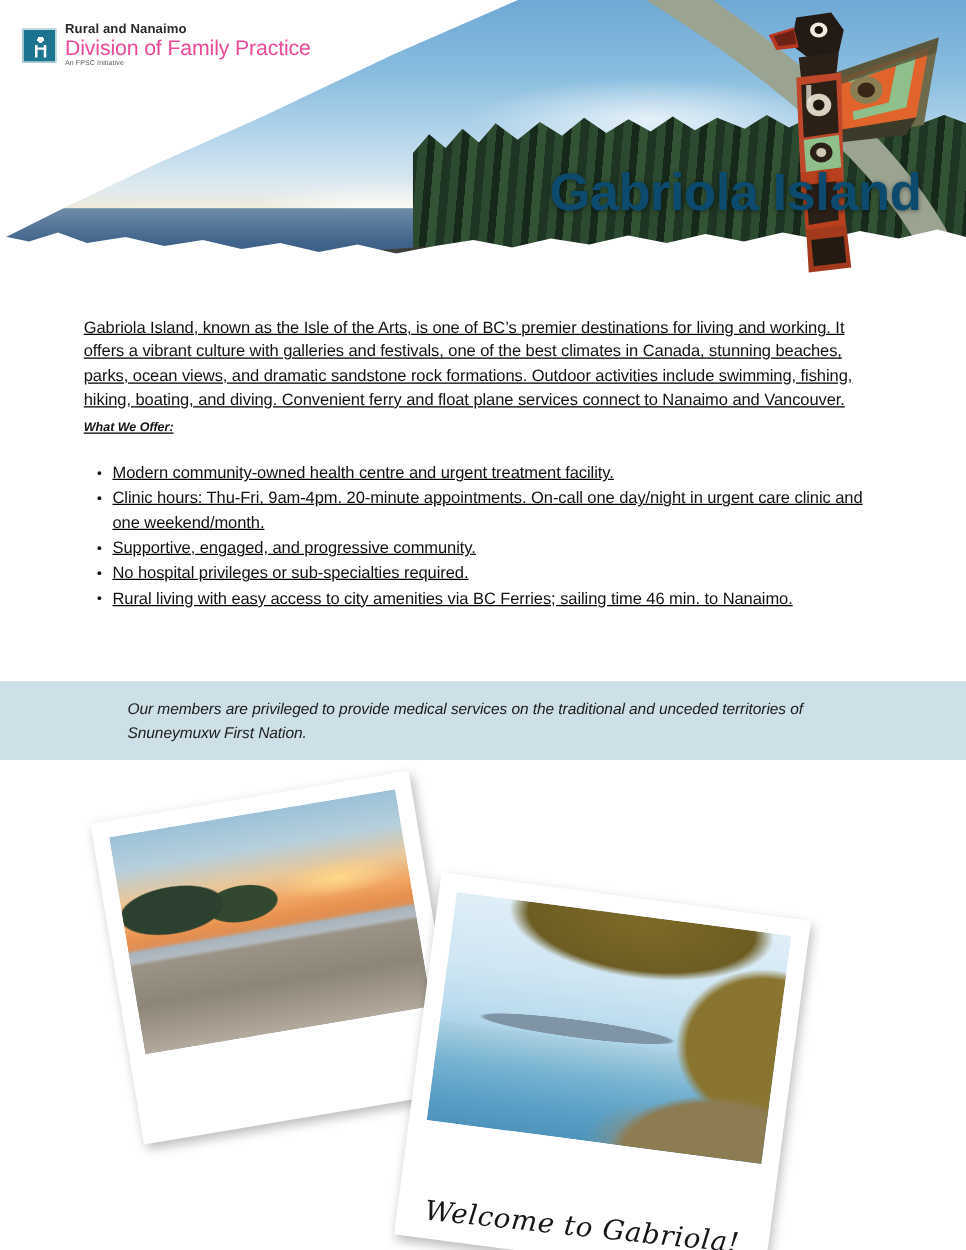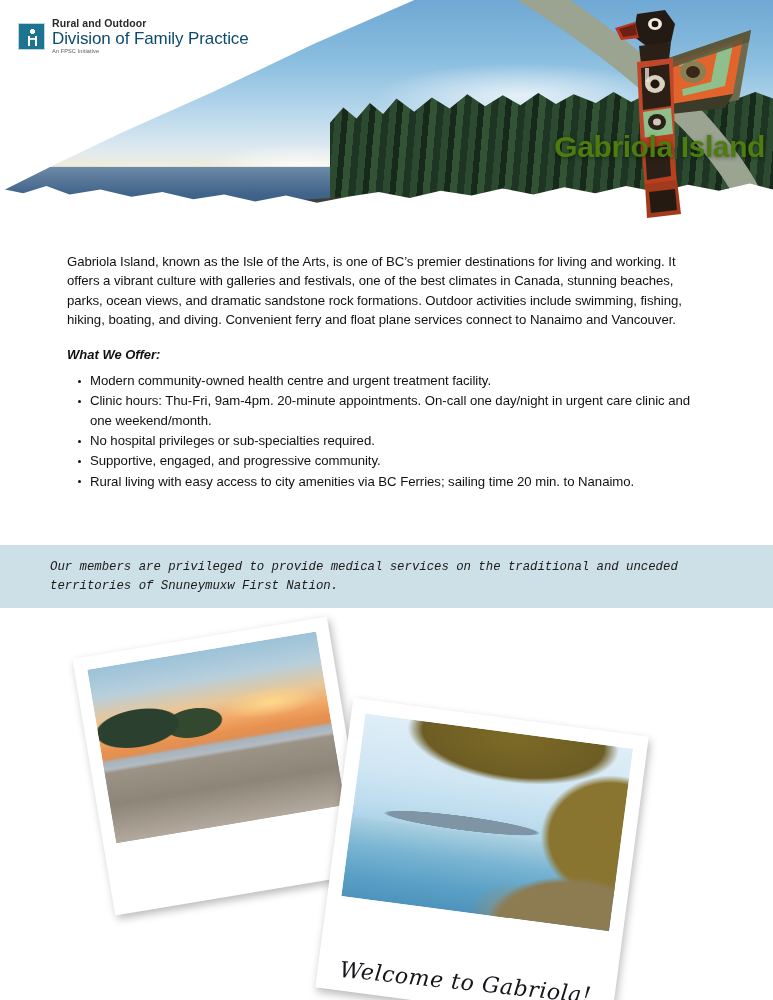--- a/index.html
+++ b/index.html
@@ -129,57 +129,57 @@
       linear-gradient(#fff, #fff) 0 7px / 2.2px 10px no-repeat,
       linear-gradient(#fff, #fff) 6.8px 7px / 2.2px 10px no-repeat,
       linear-gradient(#fff, #fff) 0 9.5px / 9px 1.8px no-repeat;
   }
   .logo-text { line-height: 1.02; }
   .logo-l1 {
     font-size: 10.5px; font-weight: bold; color: #2a2a2a;
     letter-spacing: .1px;
   }
   .logo-l2 {
-    font-size: 17px; color: #0c4a6e; letter-spacing: -.1px;
+    font-size: 17px; color: #ec4899; letter-spacing: -.1px;
     margin-top: 1px;
   }
   .logo-l3 {
     font-size: 5.6px; color: #5a5a5a; margin-top: 2px; letter-spacing: .1px;
   }
 
   .hero-title {
     position: absolute;
-    right: 8px; top: 130px;
-    font-size: 30px;
+    right: 36px; top: 130px;
+    font-size: 42px;
     font-weight: bold;
-    color: #4d7c0f;
+    color: #0c4a6e;
     letter-spacing: -.4px;
     text-shadow: 0 1px 4px rgba(0,0,0,.45);
     z-index: 6;
   }
 
   
   .totem { position: absolute; right: 18px; top: 8px; width: 150px; height: 212px; z-index: 4; }
 
   
-  .content { padding: 24px 70px 0 67px; }
+  .content { padding: 24px 70px 0 67px; text-decoration: underline; }
   .intro {
     font-size: 13.2px;
     line-height: 19.3px;
     color: #111111;
     letter-spacing: -.05px;
   }
   .offer-heading {
-    font-size: 13px;
+    font-size: 10px;
     font-weight: bold;
     font-style: italic;
     color: #111111;
-    margin-top: 18px;
-  }
-  .offer-list { list-style: none; margin-top: 9px; }
+    margin-top: 8px;
+  }
+  .offer-list { list-style: none; margin-top: 20px; }
   .offer-item {
     position: relative;
     font-size: 13.2px;
     line-height: 19.3px;
     color: #111111;
     padding-left: 23px;
     margin-bottom: 1px;
     letter-spacing: -.05px;
   }
   .offer-item::before {
@@ -195,27 +195,26 @@
   .ack-banner {
     position: absolute;
     left: 0; right: 0;
     top: 545px;
     height: 63px;
     background: #cde0e8;
     display: flex;
     align-items: center;
   }
   .ack-text {
-    padding: 0 72px 0 50px;
+    padding: 0 72px 0 102px;
     font-size: 12.4px;
     font-style: italic;
     line-height: 18.5px;
     color: #1b1b1b;
     letter-spacing: -.05px;
-    font-family: Liberation Mono, monospace;
   }
 
   
   .collage { position: absolute; left: 0; top: 608px; width: 773px; height: 392px; }
 
   .polaroid {
     position: absolute;
     background: #ffffff;
     box-shadow: 2px 4px 9px rgba(0,0,0,.28);
     padding: 11px 11px 11px 11px;
@@ -327,42 +326,42 @@
     <path d="M44 184 L70 181 L72 202 L46 205 Z" fill="#241a12"></path>
     <rect x="40" y="60" width="4" height="14" fill="#ece6d8" opacity=".75"></rect>
   </svg>
 
   <div class="hero-swoosh"></div>
   <div class="hero-white-left"></div>
 
   <div class="hero-logo">
     <div class="logo-mark"></div>
     <div class="logo-text">
-      <div class="logo-l1">Rural and Outdoor</div>
+      <div class="logo-l1">Rural and Nanaimo</div>
       <div class="logo-l2">Division of Family Practice</div>
       <div class="logo-l3">An FPSC Initiative</div>
     </div>
   </div>
 
   <div class="hero-title">Gabriola Island</div>
 
   <div class="hero-torn"></div>
 </div>
 
 <div class="content">
   <p class="intro">Gabriola Island, known as the Isle of the Arts, is one of BC’s premier destinations for living and working. It offers a vibrant culture with galleries and festivals, one of the best climates in Canada, stunning beaches, parks, ocean views, and dramatic sandstone rock formations. Outdoor activities include swimming, fishing, hiking, boating, and diving. Convenient ferry and float plane services connect to Nanaimo and Vancouver.</p>
 
   <div class="offer-heading">What We Offer:</div>
 
   <ul class="offer-list">
     <li class="offer-item">Modern community-owned health centre and urgent treatment facility.</li>
     <li class="offer-item">Clinic hours: Thu-Fri, 9am-4pm. 20-minute appointments. On-call one day/night in urgent care clinic and one weekend/month.</li>
+    <li class="offer-item">Supportive, engaged, and progressive community.</li>
     <li class="offer-item">No hospital privileges or sub-specialties required.</li>
-    <li class="offer-item">Supportive, engaged, and progressive community.</li>
-    <li class="offer-item">Rural living with easy access to city amenities via BC Ferries; sailing time 20 min. to Nanaimo.</li>
+    <li class="offer-item">Rural living with easy access to city amenities via BC Ferries; sailing time 46 min. to Nanaimo.</li>
   </ul>
 </div>
 
 <div class="ack-banner">
   <div class="ack-text">Our members are privileged to provide medical services on the traditional and unceded territories of Snuneymuxw First Nation.</div>
 </div>
 
 <div class="collage">
 
   <div class="polaroid polaroid-sunset">

